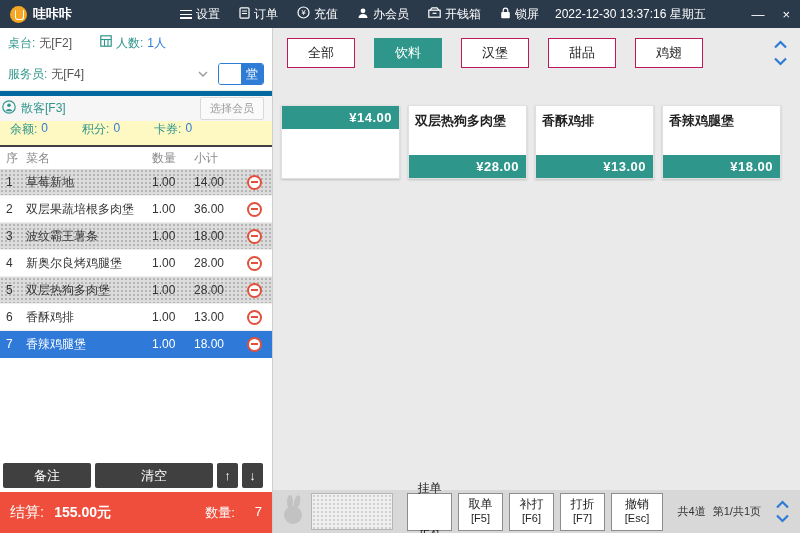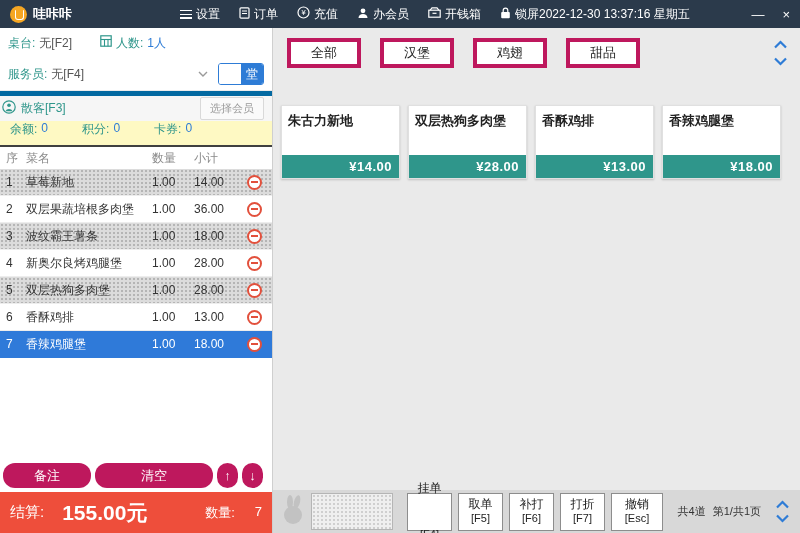--- a/index.html
+++ b/index.html
@@ -9,21 +9,21 @@
 
   
   .topbar { flex:0 0 28px; background:#2b3a4b; color:#fff; display:flex; align-items:center; padding:0 10px; }
   .brand { display:flex; align-items:center; gap:6px; }
   .logo { width:17px; height:17px; border-radius:50%; background:#f5a623; position:relative; display:inline-block; }
   .logo::after { content:""; position:absolute; left:5px; top:4px; width:7px; height:9px; border:1.5px solid #fff; border-top:none; border-radius:1px 1px 3px 3px; }
   .app-name { font-weight:bold; font-size:13px; }
   .topmenu { display:flex; align-items:center; gap:19px; margin-left:108px; }
   .menu-item { display:flex; align-items:center; gap:4px; cursor:pointer; white-space:nowrap; }
   .icon-hamburger { width:12px; height:9px; display:inline-block; background:repeating-linear-gradient(to bottom,#fff 0 1.5px,transparent 1.5px 3.75px); }
-  .clock { white-space:nowrap; }
+  .clock { margin-left:16px; white-space:nowrap; }
   .win-controls { margin-left:auto; display:flex; gap:18px; align-items:center; }
   .winbtn { cursor:pointer; font-size:13px; line-height:1; }
 
   
   .main { flex:1; display:flex; min-height:0; }
 
   
   .left { width:273px; background:#fff; border-right:1px solid #cfcfcf; display:flex; flex-direction:column; }
   .teal { color:#2f968b; }
   .blue { color:#2e7cd6; }
@@ -48,33 +48,33 @@
   .c-sub { width:48px; }
   .c-del { width:24px; display:flex; justify-content:center; }
   .order-list { flex:1; overflow:hidden; }
   .orow { height:27px; display:flex; align-items:center; padding:0 6px; border-bottom:1px solid #ededed; cursor:pointer; }
   .orow.tex { background-color:#dcdcdc; background-image:radial-gradient(#b5b5b5 0.8px, transparent 0.9px); background-size:4px 4px; }
   .orow.selected { background:#2f7ad9; color:#fff; border-color:#2f7ad9; }
   .minus { width:15px; height:15px; border:2px solid #e2503c; border-radius:50%; background:#fff; position:relative; display:inline-block; cursor:pointer; }
   .minus::after { content:""; position:absolute; left:2px; right:2px; top:50%; height:2px; margin-top:-1px; background:#e2503c; }
 
   .left-actions { display:flex; gap:4px; padding:4px 3px; }
-  .tealbtn { background:#be185d; color:#fff; border:none; border-radius:12px; font-size:13px; height:25px; cursor:pointer; }
+  .tealbtn { background:#404040; color:#fff; border:none; border-radius:2px; font-size:13px; height:25px; cursor:pointer; }
   .btn-remark { width:88px; }
   .btn-clear { width:118px; }
   .btn-sq { width:21px; }
   .settle-bar { height:41px; background:#ee4e3b; color:#fff; display:flex; align-items:center; padding:0 10px; }
   .settle-label { font-size:15px; }
-  .settle-amount { font-size:21px; font-weight:bold; margin-left:18px; }
+  .settle-amount { font-size:14px; font-weight:bold; margin-left:10px; }
   .settle-qty { margin-left:auto; font-size:13px; display:flex; gap:20px; }
 
   
   .right { flex:1; display:flex; flex-direction:column; background:#eaeaea; min-width:0; }
   .cat-bar { display:flex; gap:19px; padding:10px 12px 0 14px; align-items:flex-start; }
-  .cat { min-width:60px; height:30px; background:#fff; border:4px solid #be185d; font-size:13px; padding:0 20px; cursor:pointer; color:#222; }
+  .cat { min-width:60px; height:30px; background:#fff; border:1px solid #be185d; font-size:13px; padding:0 20px; cursor:pointer; color:#222; }
   .cat.active { background:#2f968b; border-color:#2f968b; color:#fff; }
   .cat-scroll { margin-left:auto; display:flex; flex-direction:column; gap:8px; align-items:center; padding-top:2px; }
   .chev { cursor:pointer; display:flex; }
 
   .products { flex:1; padding:37px 6px 0 8px; display:flex; flex-wrap:wrap; gap:8px; align-content:flex-start; }
   .card { width:119px; height:74px; background:#fff; border:1px solid #e0e0e0; box-shadow:0 1px 2px rgba(0,0,0,.18); display:flex; flex-direction:column; cursor:pointer; }
   .pname { flex:1; padding:6px 6px 0 6px; font-size:13px; font-weight:bold; color:#222; overflow:hidden; }
   .pprice { height:23px; background:#2f968b; color:#fff; font-size:13px; font-weight:bold; display:flex; align-items:center; justify-content:flex-end; padding:0 7px; letter-spacing:0.5px; }
 
   .action-bar { height:43px; background:#d8d8d8; display:flex; align-items:center; gap:6px; padding:0 8px; }
@@ -292,40 +292,40 @@
           <span>数量:</span>
           <span>7</span>
         </span>
       </div>
     </aside>
 
     <section class="right">
 
       <div class="cat-bar">
         <button class="cat">全部</button>
+        <button class="cat active">饮料</button>
         <button class="cat">汉堡</button>
+        <button class="cat">甜品</button>
         <button class="cat">鸡翅</button>
-        <button class="cat">甜品</button>
         <span class="cat-scroll">
           <span class="chev">
               <svg width="15" height="9" viewBox="0 0 15 9">
                 <polyline points="2,7.5 7.5,2 13,7.5" fill="none" stroke="#2e7cd6" stroke-width="2.2"></polyline>
               </svg>
             </span>
           <span class="chev">
               <svg width="15" height="9" viewBox="0 0 15 9">
                 <polyline points="2,1.5 7.5,7 13,1.5" fill="none" stroke="#2e7cd6" stroke-width="2.2"></polyline>
               </svg>
             </span>
         </span>
       </div>
 
       <div class="products">
         <div class="card">
-          <div class="pname">朱古力新地</div>
           <div class="pprice">¥14.00</div>
         </div>
         <div class="card">
           <div class="pname">双层热狗多肉堡</div>
           <div class="pprice">¥28.00</div>
         </div>
         <div class="card">
           <div class="pname">香酥鸡排</div>
           <div class="pprice">¥13.00</div>
         </div>

